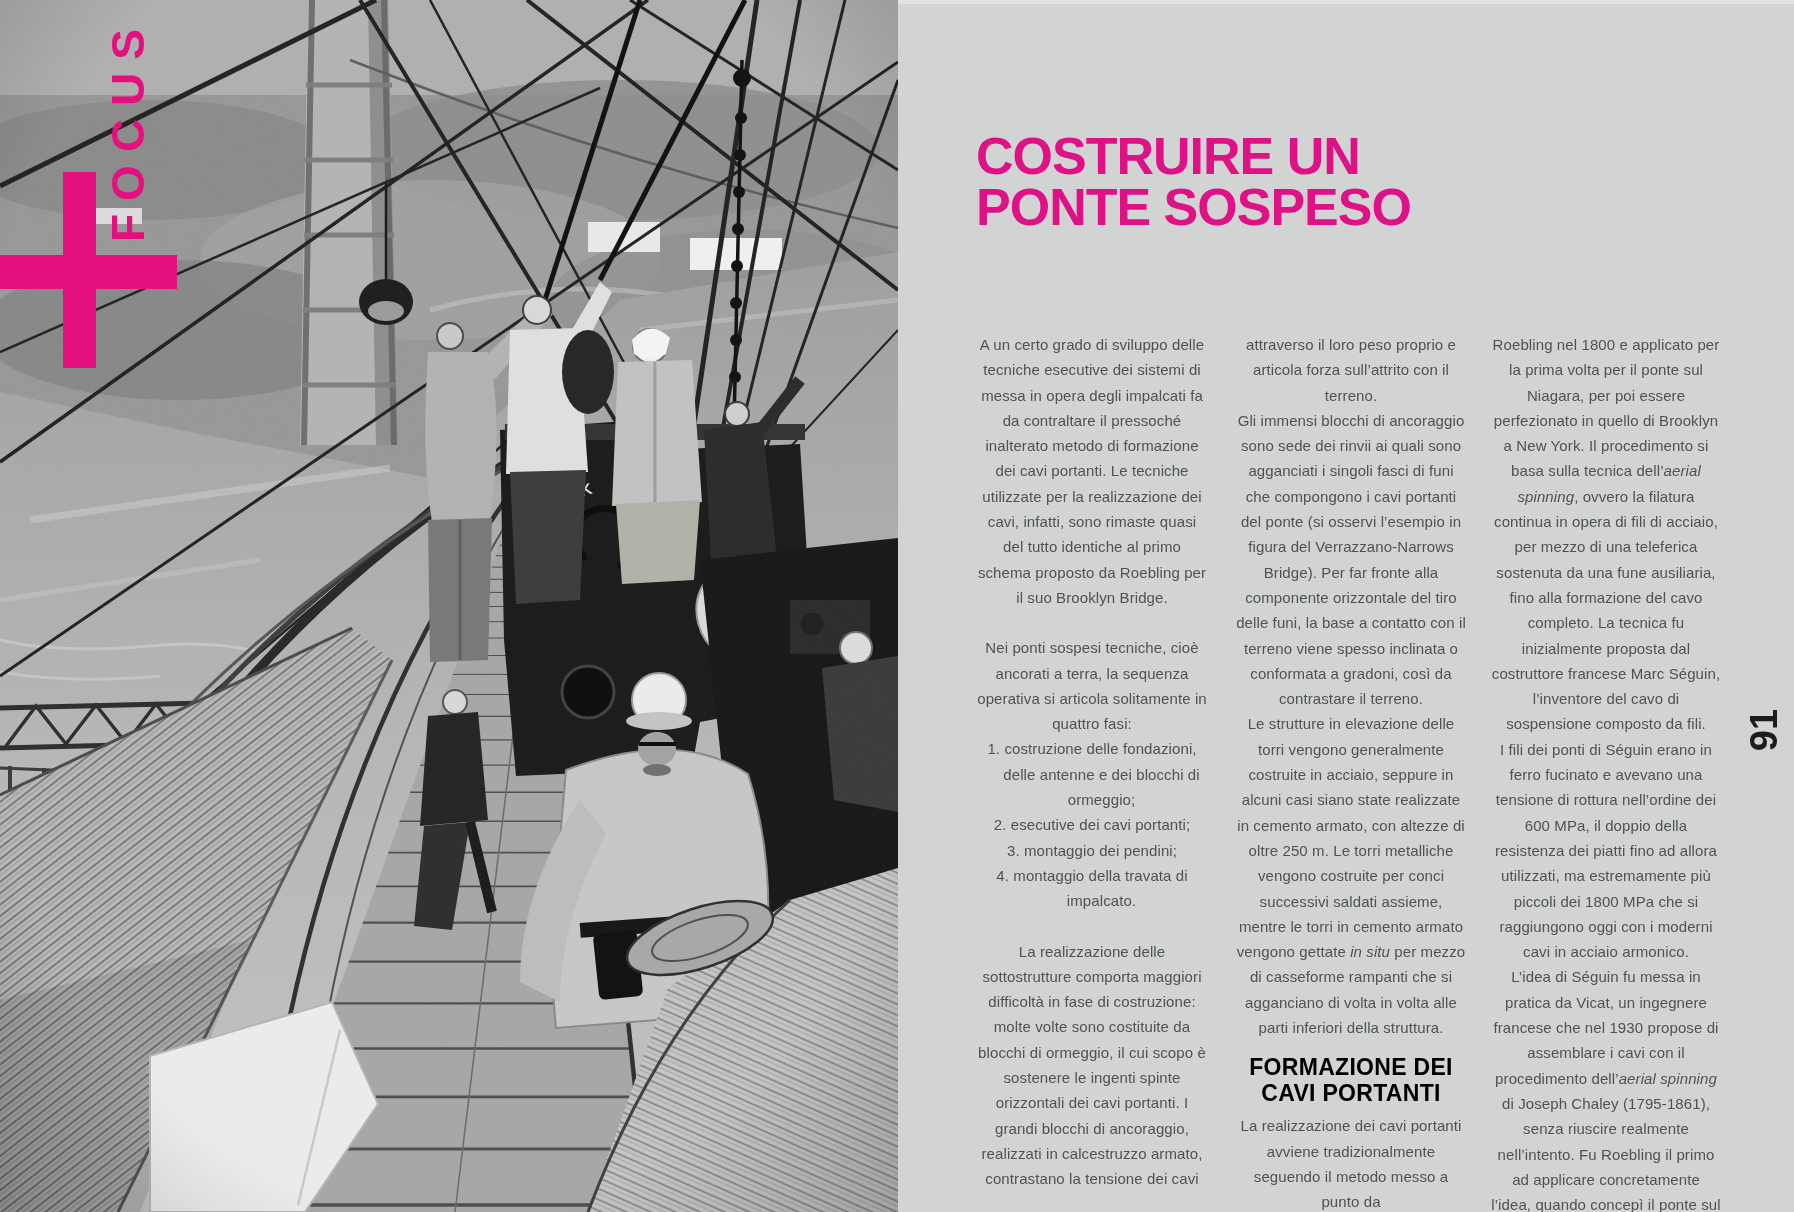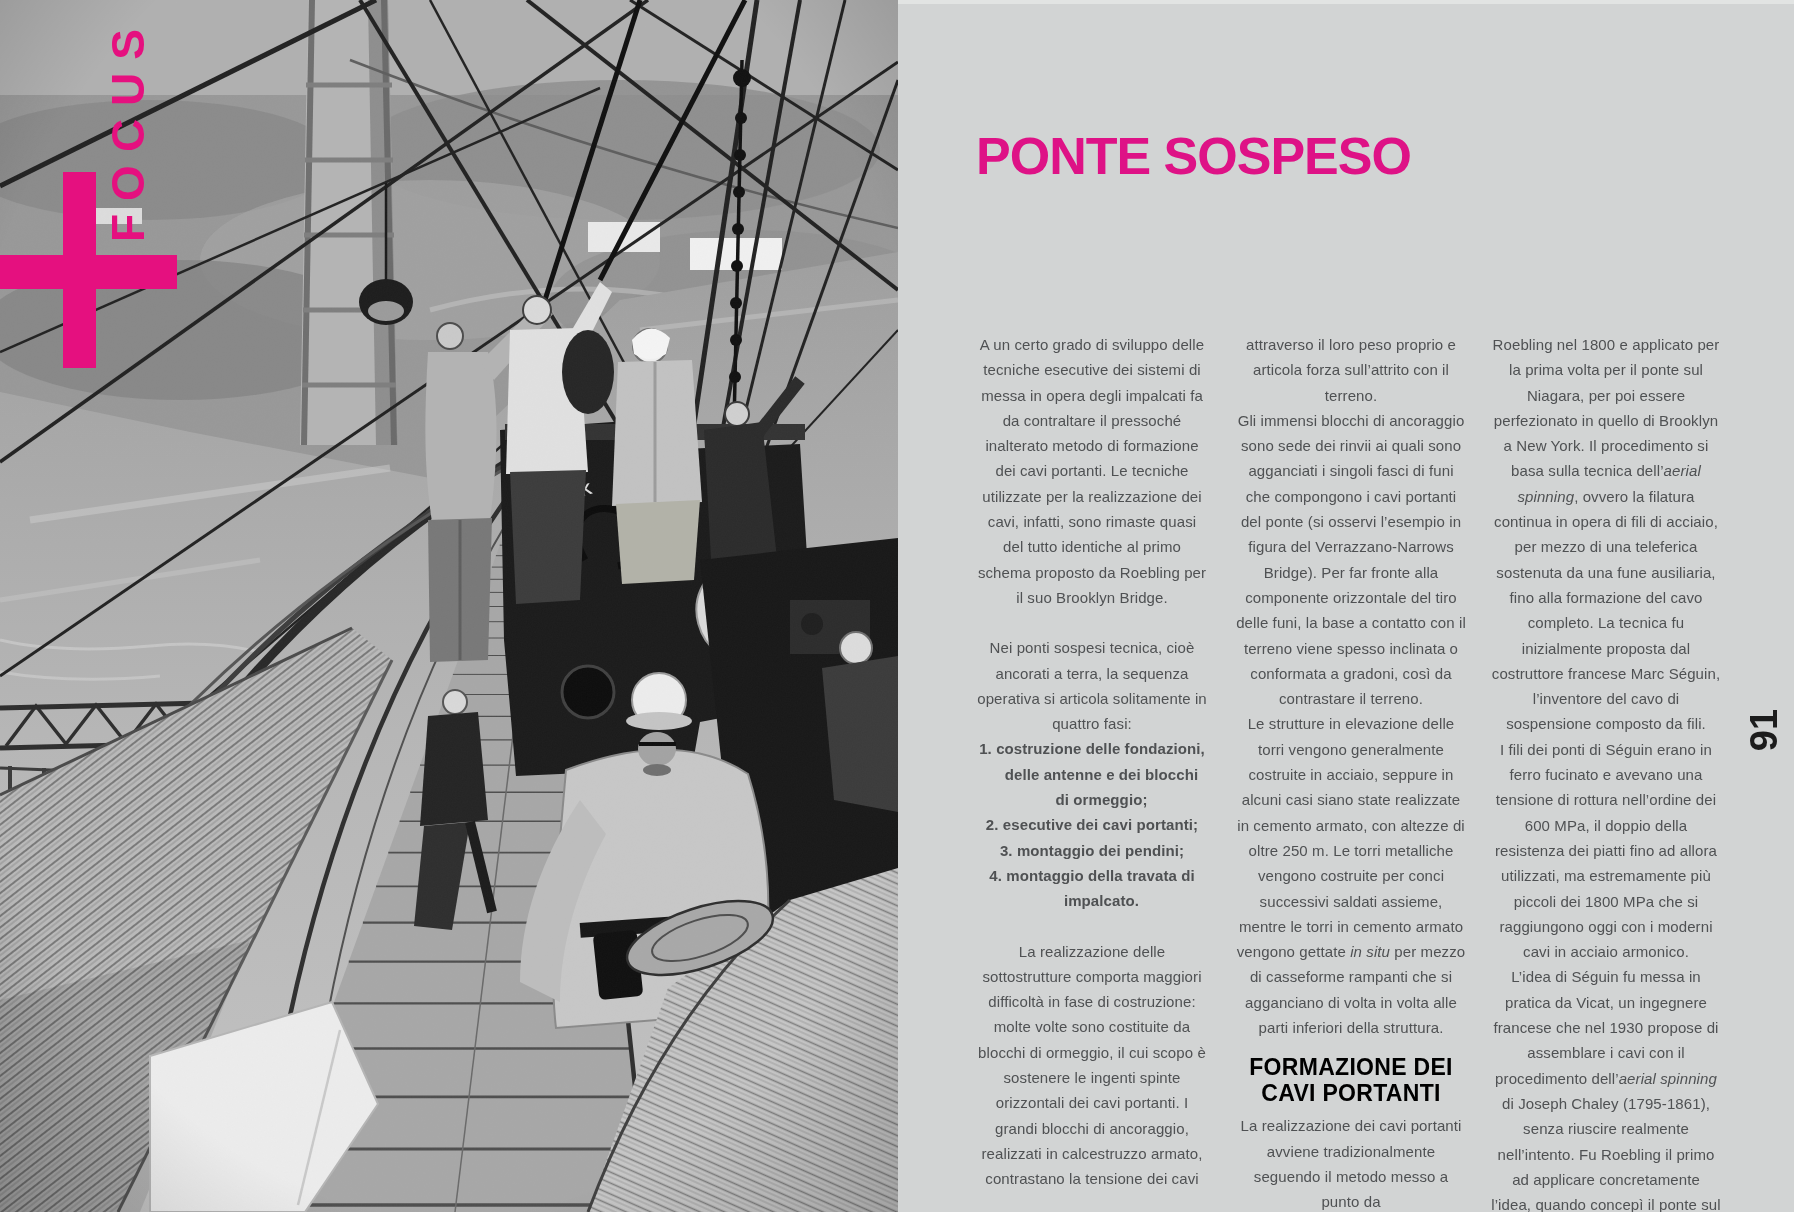--- a/index.html
+++ b/index.html
@@ -24,21 +24,21 @@
   .title{position:absolute;left:78px;top:96px;color:#de1286;font-weight:700;
          font-size:52px;line-height:51px;letter-spacing:-1px;}
 
   .col{position:absolute;top:332px;width:230px;color:#4f5153;font-size:15px;line-height:25.3px;letter-spacing:.1px;text-align:center;}
   #col-0{left:79px;}
   #col-1{left:338px;}
   #col-2{left:593px;}
   .body-p{margin:0;}
   .spacer{height:25px;}
   .num-list{margin:0;padding:0;list-style:none;counter-reset:num;}
-  .num-list li{counter-increment:num;padding-left:19px;text-indent:-19px;font-weight:bold;}
+  .num-list li{counter-increment:num;padding-left:19px;text-indent:-19px;}
   .num-list li::before{content:counter(num) ". ";}
   .col-heading{margin:14px 0 7px 0;font-size:23px;line-height:26px;color:#000000;
                font-weight:700;letter-spacing:.3px;}
 
   .page-number{position:absolute;left:836px;top:700px;width:60px;height:60px;
                display:flex;align-items:center;justify-content:center;
                transform:rotate(-90deg);font-size:38px;font-weight:700;color:#1c1c1c;}
 </style>
 </head>
 <body>
@@ -322,27 +322,28 @@
     <div class="cross-h"></div>
     <div class="focus-wrap">
       <span class="focus-text">FOCUS</span>
     </div>
   </div>
 
   <div id="content-page">
     <div class="page-top-edge"></div>
 
     <h1 class="title">
+      <div>COSTRUIRE UN</div>
       <div>PONTE SOSPESO</div>
     </h1>
 
     <div class="col" id="col-0">
         <p class="body-p">A un certo grado di sviluppo delle tecniche esecutive dei sistemi di messa in opera degli impalcati fa da contraltare il pressoché inalterato metodo di formazione dei cavi portanti. Le tecniche utilizzate per la realizzazione dei cavi, infatti, sono rimaste quasi del tutto identiche al primo schema proposto da Roebling per il suo Brooklyn Bridge.</p>
         <div class="spacer"></div>
-        <p class="body-p">Nei ponti sospesi tecnica, cioè ancorati a terra, la sequenza operativa si articola solitamente in quattro fasi:</p>
+        <p class="body-p">Nei ponti sospesi tecniche, cioè ancorati a terra, la sequenza operativa si articola solitamente in quattro fasi:</p>
         <ol class="num-list">
           <li>costruzione delle fondazioni, delle antenne e dei blocchi di ormeggio;</li>
           <li>esecutive dei cavi portanti;</li>
           <li>montaggio dei pendini;</li>
           <li>montaggio della travata di impalcato.</li>
         </ol>
         <div class="spacer"></div>
         <p class="body-p">La realizzazione delle sottostrutture comporta maggiori difficoltà in fase di costruzione: molte volte sono costituite da blocchi di ormeggio, il cui scopo è sostenere le ingenti spinte orizzontali dei cavi portanti. I grandi blocchi di ancoraggio, realizzati in calcestruzzo armato, contrastano la tensione dei cavi</p>
       </div>
     <div class="col" id="col-1">

